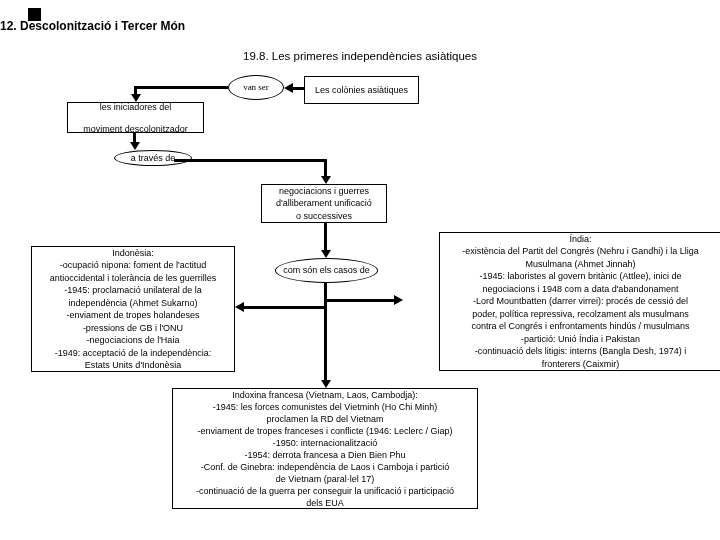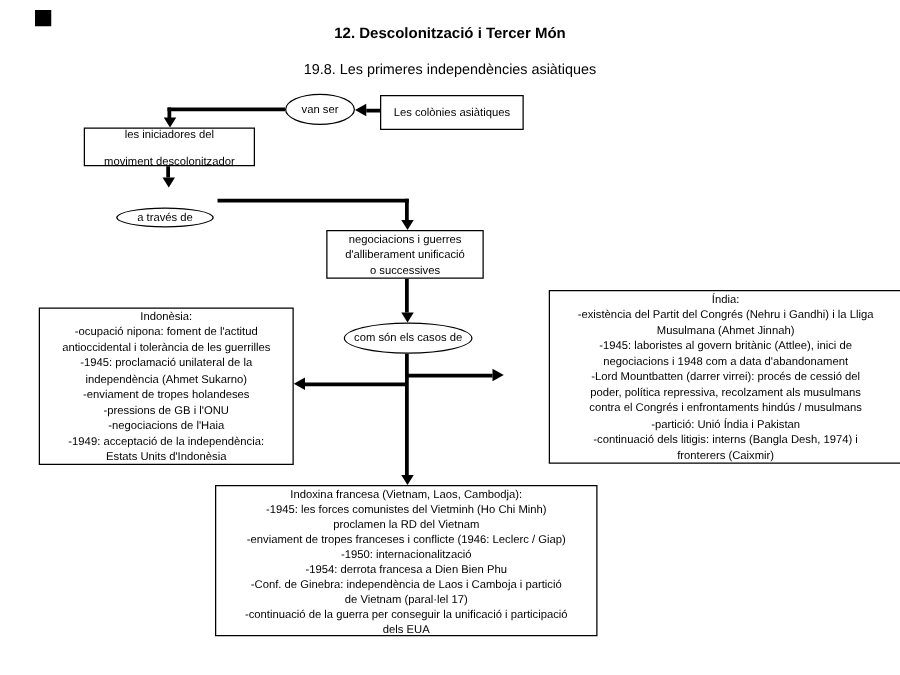--- a/index.html
+++ b/index.html
@@ -14,21 +14,21 @@
   }
   .corner-square {
     position: absolute;
     left: 28px; top: 8px;
     width: 13px; height: 13px;
     background: #000000;
   }
   .title {
     position: absolute;
     left: 0; top: 19px; width: 720px;
-    text-align: center;
+    text-align: left;
     font-size: 12px;
     font-weight: bold;
   }
   .subtitle {
     position: absolute;
     left: 0; top: 50px; width: 720px;
     text-align: center;
     font-size: 11.5px;
   }
   .box, .ellipse {
@@ -45,24 +45,24 @@
     white-space: pre-line;
   }
   .ellipse { border-radius: 50%; white-space: nowrap; }
   .line { position: absolute; background: #000000; }
   .arrow { position: absolute; width: 0; height: 0; }
   .arrow.down  { border-left: 5px solid transparent; border-right: 5px solid transparent; border-top: 8px solid #000; }
   .arrow.left  { border-top: 5px solid transparent; border-bottom: 5px solid transparent; border-right: 9px solid #000; }
   .arrow.right { border-top: 5px solid transparent; border-bottom: 5px solid transparent; border-left: 9px solid #000; }
 
   
-  #el-vanser       { left: 228px; top: 75px;  width: 56px;  height: 25px; }
+  #el-vanser       { left: 228px; top: 75px;  width: 56px;  height: 25px; font-family: Liberation Serif, serif; }
   #bx-colonies     { left: 304px; top: 76px;  width: 115px; height: 28px; }
   #bx-iniciadores  { left: 67px;  top: 102px; width: 137px; height: 31px; line-height: 22px; }
-  #el-atraves      { left: 93px;  top: 150px; width: 78px;  height: 16px; margin-top: 16px; }
+  #el-atraves      { left: 114px;  top: 150px; width: 78px;  height: 16px; }
   #bx-negociacions { left: 261px; top: 184px; width: 126px; height: 39px; }
   #el-comson       { left: 275px; top: 258px; width: 103px; height: 25px; }
   #bx-indonesia    { left: 31px;  top: 246px; width: 204px; height: 126px; }
   #bx-india        { left: 403px; top: 232px; width: 283px; height: 139px; margin-left: 36px; }
   #bx-indoxina     { left: 172px; top: 388px; width: 306px; height: 121px; line-height: 12px; }
 
   
   #ln-col-vanser   { left: 293px; top: 87px;  width: 11px;  height: 3px; }
   #ar-vanser       { left: 284px; top: 83px; }
   #ln-vanser-h     { left: 134px; top: 86px;  width: 94px;  height: 3px; }

